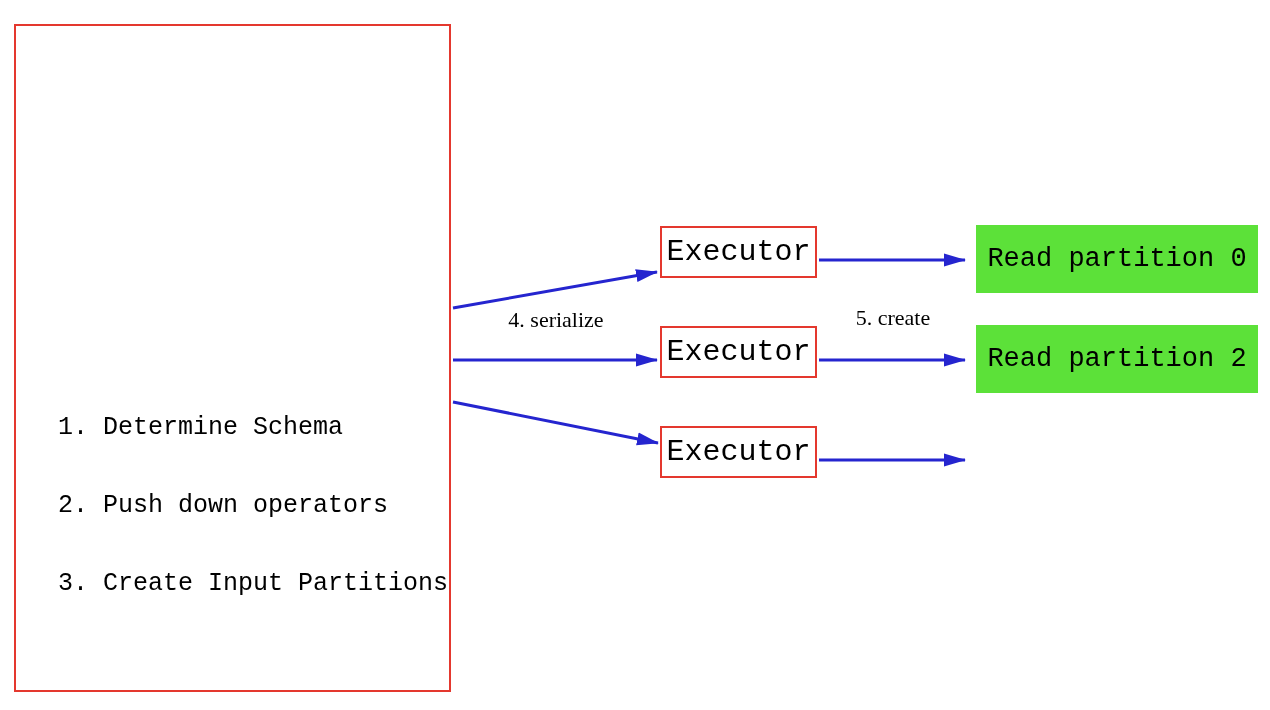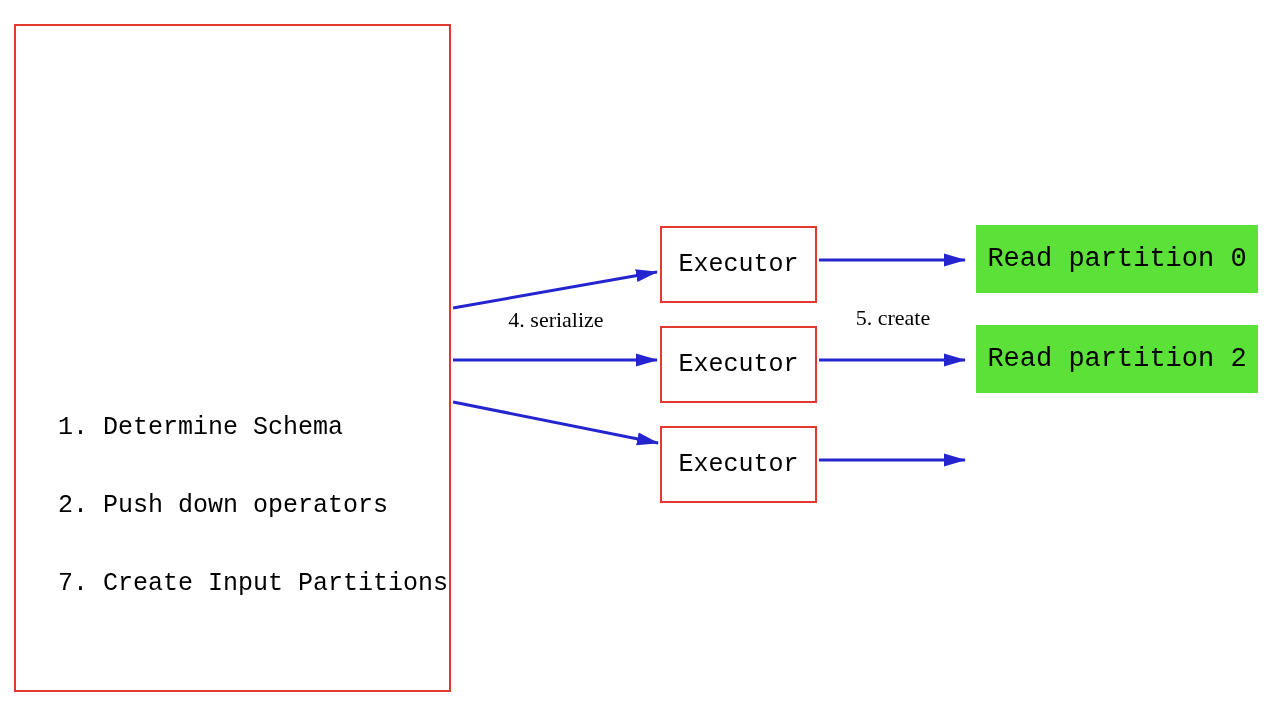--- a/index.html
+++ b/index.html
@@ -64,25 +64,25 @@
     left: 16px;
     top: 337px;
     font-size: 25px;
     line-height: 26px;
     white-space: pre;
     margin-left: 26px;
   }
   .executor-box {
     left: 660px;
     width: 157px;
-    height: 77px;
+    height: 52px;
     display: flex;
     align-items: center;
     justify-content: center;
-    font-size: 25px;
+    font-size: 30px;
   }
   .executor-0 { top: 226px; }
   .executor-1 { top: 326px; }
   .executor-2 { top: 426px; }
   .partition-box {
     position: absolute;
     left: 968px;
     width: 282px;
     height: 68px;
     background: var(--partition-fill);
@@ -131,21 +131,21 @@
     <line class="arrow-line" x1="453" y1="402" x2="658" y2="443" marker-end="url(#ah)"></line>
     <line class="arrow-line" x1="819" y1="260" x2="965" y2="260" marker-end="url(#ah)"></line>
     <line class="arrow-line" x1="819" y1="360" x2="965" y2="360" marker-end="url(#ah)"></line>
     <line class="arrow-line" x1="819" y1="460" x2="965" y2="460" marker-end="url(#ah)"></line>
   </svg>
 
   <div class="node driver-box">
     <div class="driver-steps">
       <div>1. Determine Schema</div>
       <div>2. Push down operators</div>
-      <div>7. Create Input Partitions</div>
+      <div>3. Create Input Partitions</div>
     </div>
   </div>
 
   <div class="node executor-box executor-0">Executor</div>
   <div class="node executor-box executor-1">Executor</div>
   <div class="node executor-box executor-2">Executor</div>
 
   <div class="partition-box partition-0">Read partition 0</div>
   <div class="partition-box partition-1">Read partition 2</div>
 

